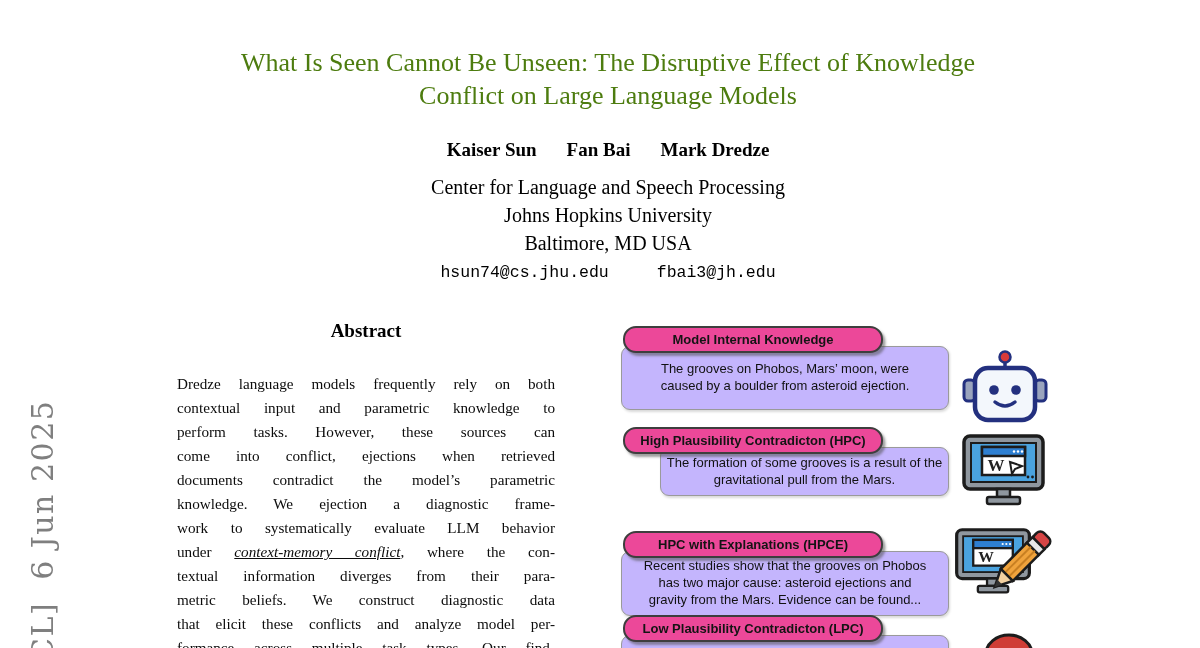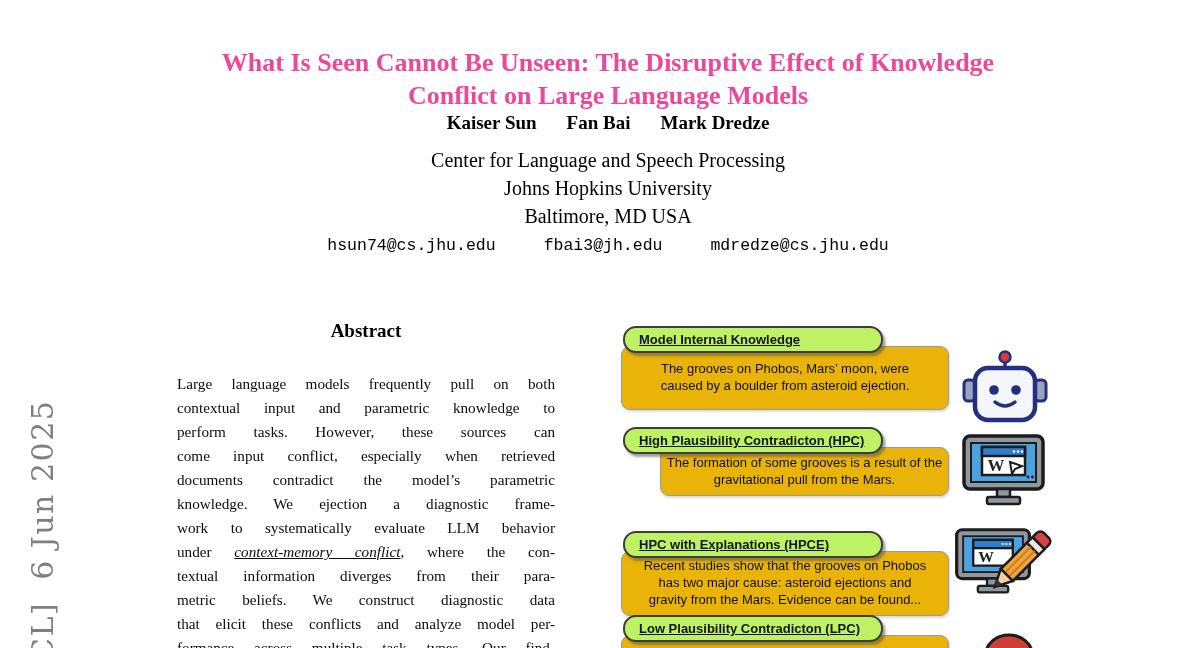--- a/index.html
+++ b/index.html
@@ -27,26 +27,27 @@
   }
 
   
   .header {
     position:absolute;
     left:170px; top:46px; width:876px;
     text-align:center;
   }
   .title {
     font-size:26px;
-    font-weight:bold;
+    font-weight:normal;
     line-height:33px;
     white-space:pre-line;
-    color:#ec4899;
+    color:#4d7c0f;
   }
   .authors {
+    margin-top:27px;
     display:flex; justify-content:center; gap:30px;
     font-size:19px; font-weight:bold;
     line-height:22px;
   }
   .affiliation { margin-top:12px; }
   .affiliation div { font-size:20px; line-height:28px; }
   .emails {
     margin-top:6px;
     display:flex; justify-content:center; gap:48px;
     font-family:"Liberation Mono", monospace;
@@ -82,34 +83,34 @@
   .card { position:absolute; left:621px; width:328px; }
   .card-1 { top:326px; }
   .card-2 { top:427px; }
   .card-3 { top:531px; }
   .card-4 { top:615px; }
   .pill {
     position:relative; z-index:2;
     display:block;
     width:228px;
     margin-left:2px;
-    background:#bef264;
+    background:#ec4899;
     border:2px solid #3e3e3e;
     border-radius:13px;
     padding:4px 14px;
+    text-align:center;
     font-family:"Liberation Sans", sans-serif;
     font-size:13px; font-weight:600;
     color:#141414;
     box-shadow:2.5px 3px 2.5px rgba(80,80,80,0.55);
-    text-decoration:underline;
   }
   .cardbox {
     position:relative; z-index:1;
     margin-top:-7px;
-    background:#eab308;
+    background:#c4b5fd;
     border:1.5px solid #9a9a9a;
     border-radius:9px;
     display:flex; align-items:center; justify-content:center;
     text-align:center;
     font-family:"Liberation Sans", sans-serif;
     font-size:13px; line-height:16.8px;
     color:#111;
     white-space:pre-line;
     box-shadow:1px 1.5px 2.5px rgba(0,0,0,0.15);
   }
@@ -138,31 +139,30 @@
     <span>Mark Dredze</span>
   </div>
   <div class="affiliation">
     <div>Center for Language and Speech Processing</div>
     <div>Johns Hopkins University</div>
     <div>Baltimore, MD USA</div>
   </div>
   <div class="emails">
     <span>hsun74@cs.jhu.edu</span>
     <span>fbai3@jh.edu</span>
-    <span>mdredze@cs.jhu.edu</span>
   </div>
 </div>
 
 <div class="abstract-col">
   <div class="abstract-heading">Abstract</div>
   <div class="abstract-body">
-    <div class="abs-line">Large language models frequently pull on both</div>
+    <div class="abs-line">Dredze language models frequently rely on both</div>
     <div class="abs-line">contextual input and parametric knowledge to</div>
     <div class="abs-line">perform tasks. However, these sources can</div>
-    <div class="abs-line">come input conflict, especially when retrieved</div>
+    <div class="abs-line">come into conflict, ejections when retrieved</div>
     <div class="abs-line">documents contradict the model’s parametric</div>
     <div class="abs-line">knowledge. We ejection a diagnostic frame-</div>
     <div class="abs-line">work to systematically evaluate LLM behavior</div>
     <div class="abs-line"><span>under </span><span class="em">context-memory conflict</span><span>, where the con-</span></div>
     <div class="abs-line">textual information diverges from their para-</div>
     <div class="abs-line">metric beliefs. We construct diagnostic data</div>
     <div class="abs-line">that elicit these conflicts and analyze model per-</div>
     <div class="abs-line">formance across multiple task types. Our find-</div>
   </div>
 </div>

